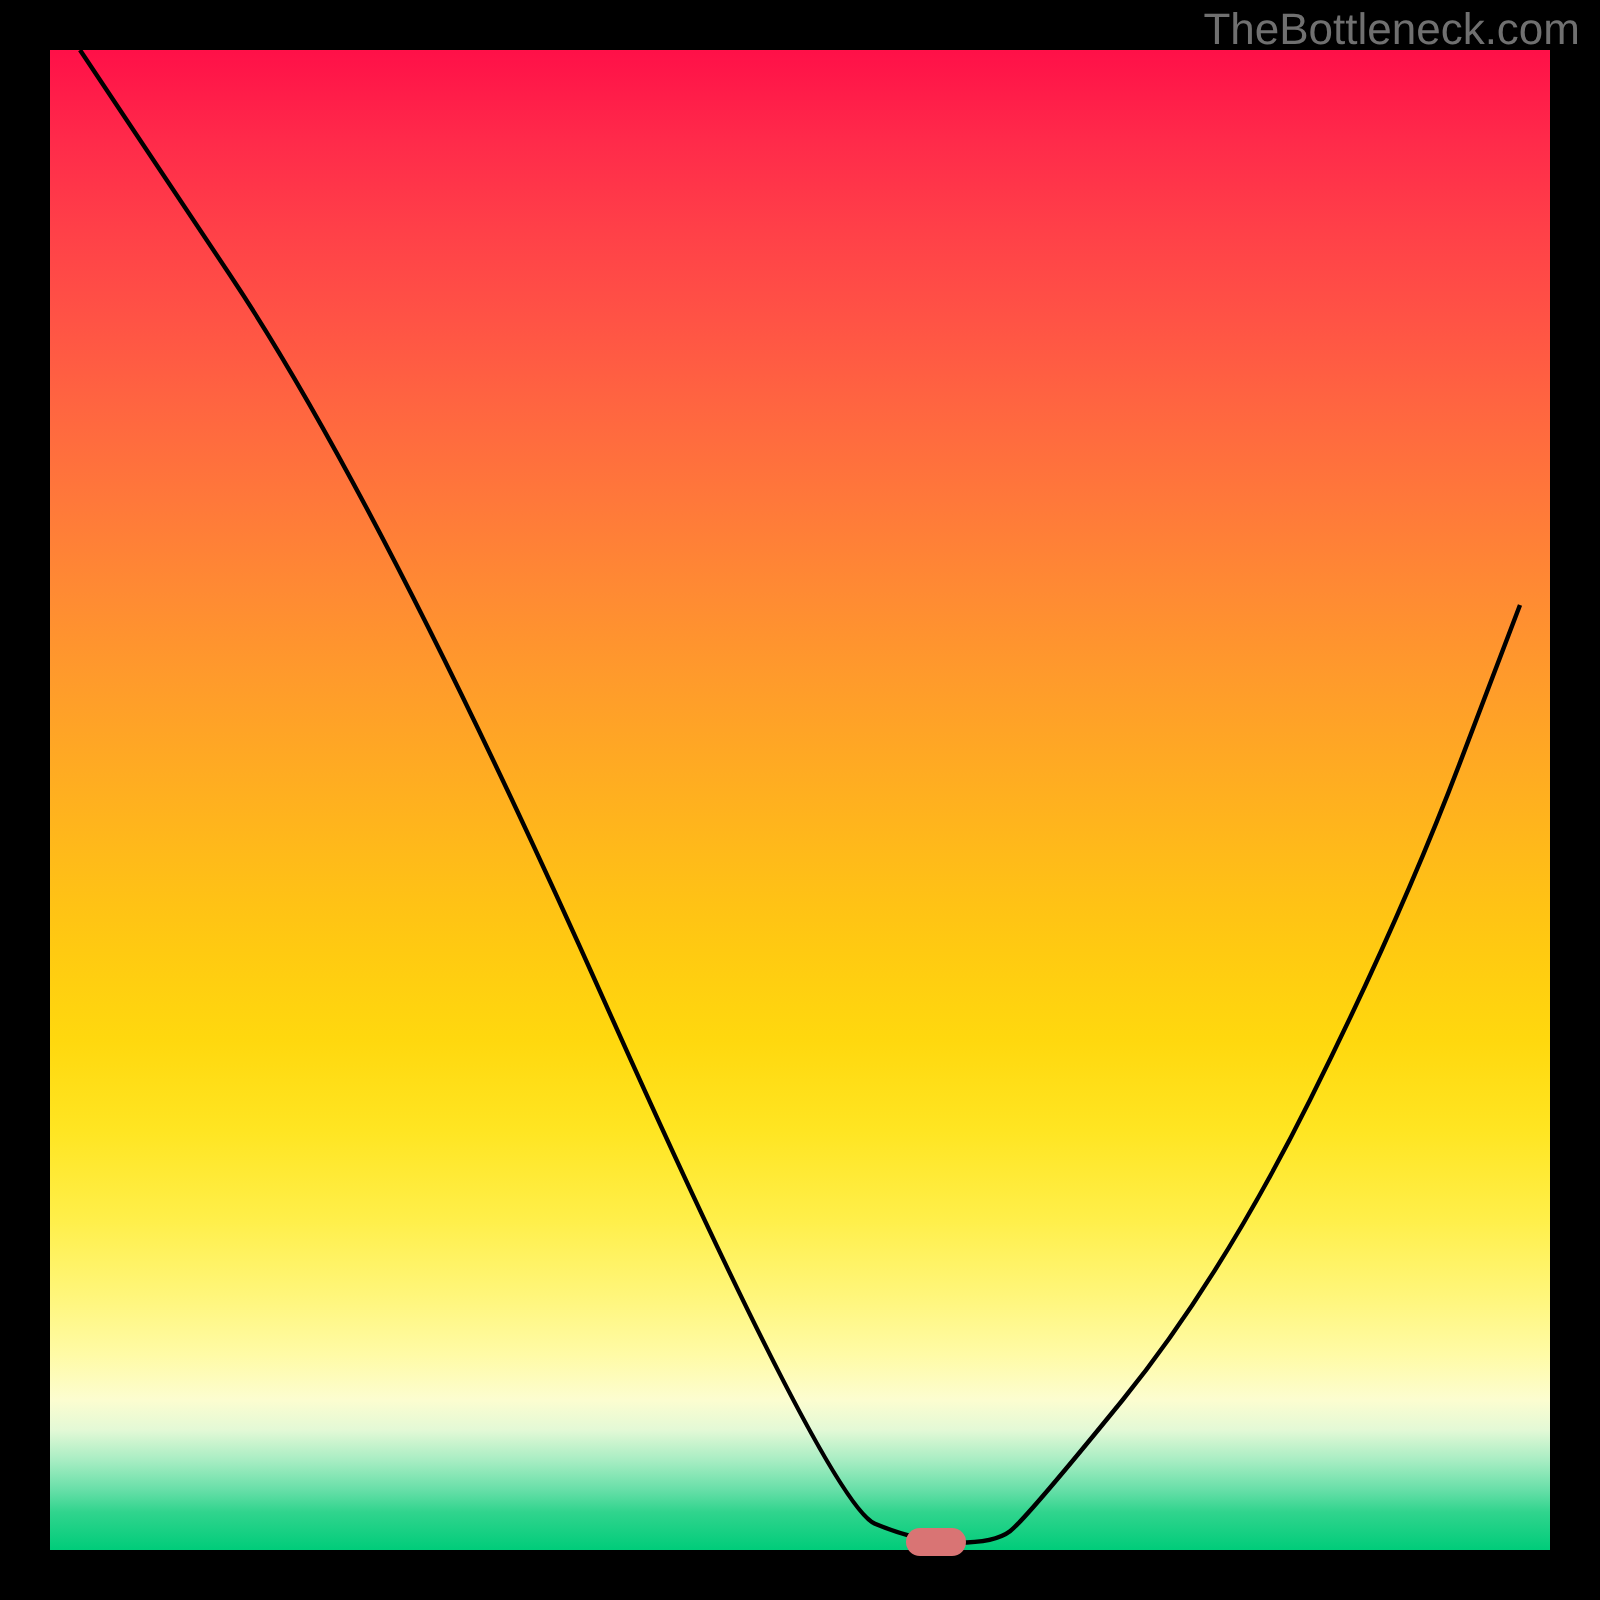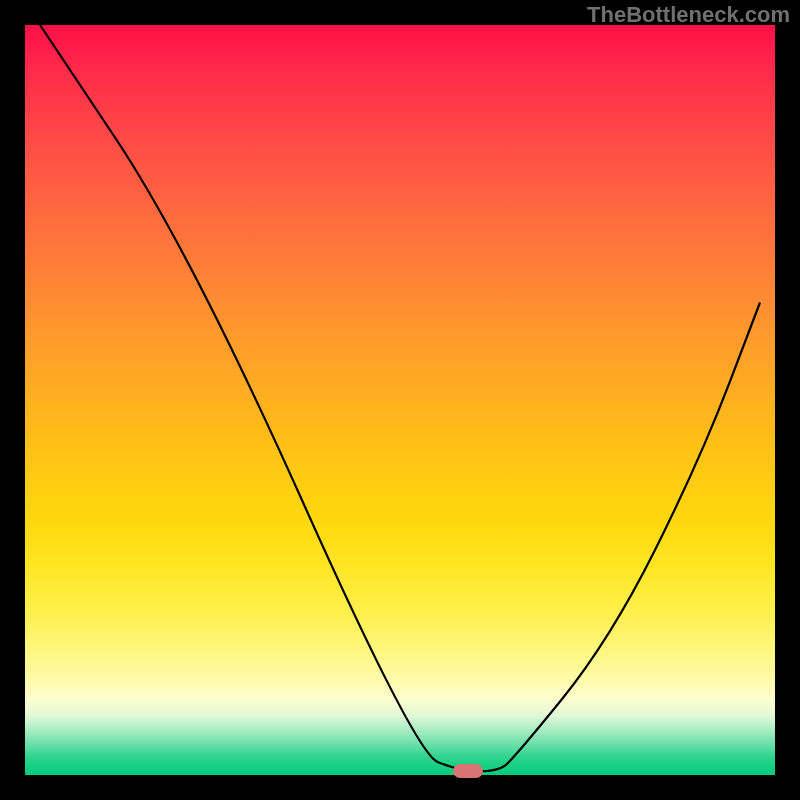--- a/index.html
+++ b/index.html
@@ -11,21 +11,21 @@
     position: relative;
     overflow: hidden;
   }
   .watermark {
     position: absolute;
     top: 2px;
     right: 10px;
     color: #707070;
     font-family: Arial, sans-serif;
     font-size: 22px;
-    font-weight: bold;
+    font-weight: normal;
     z-index: 3;
   }
   .plot-area {
     position: absolute;
     left: 25px;
     top: 25px;
     width: 750px;
     height: 750px;
   }
   .gradient-bg {

